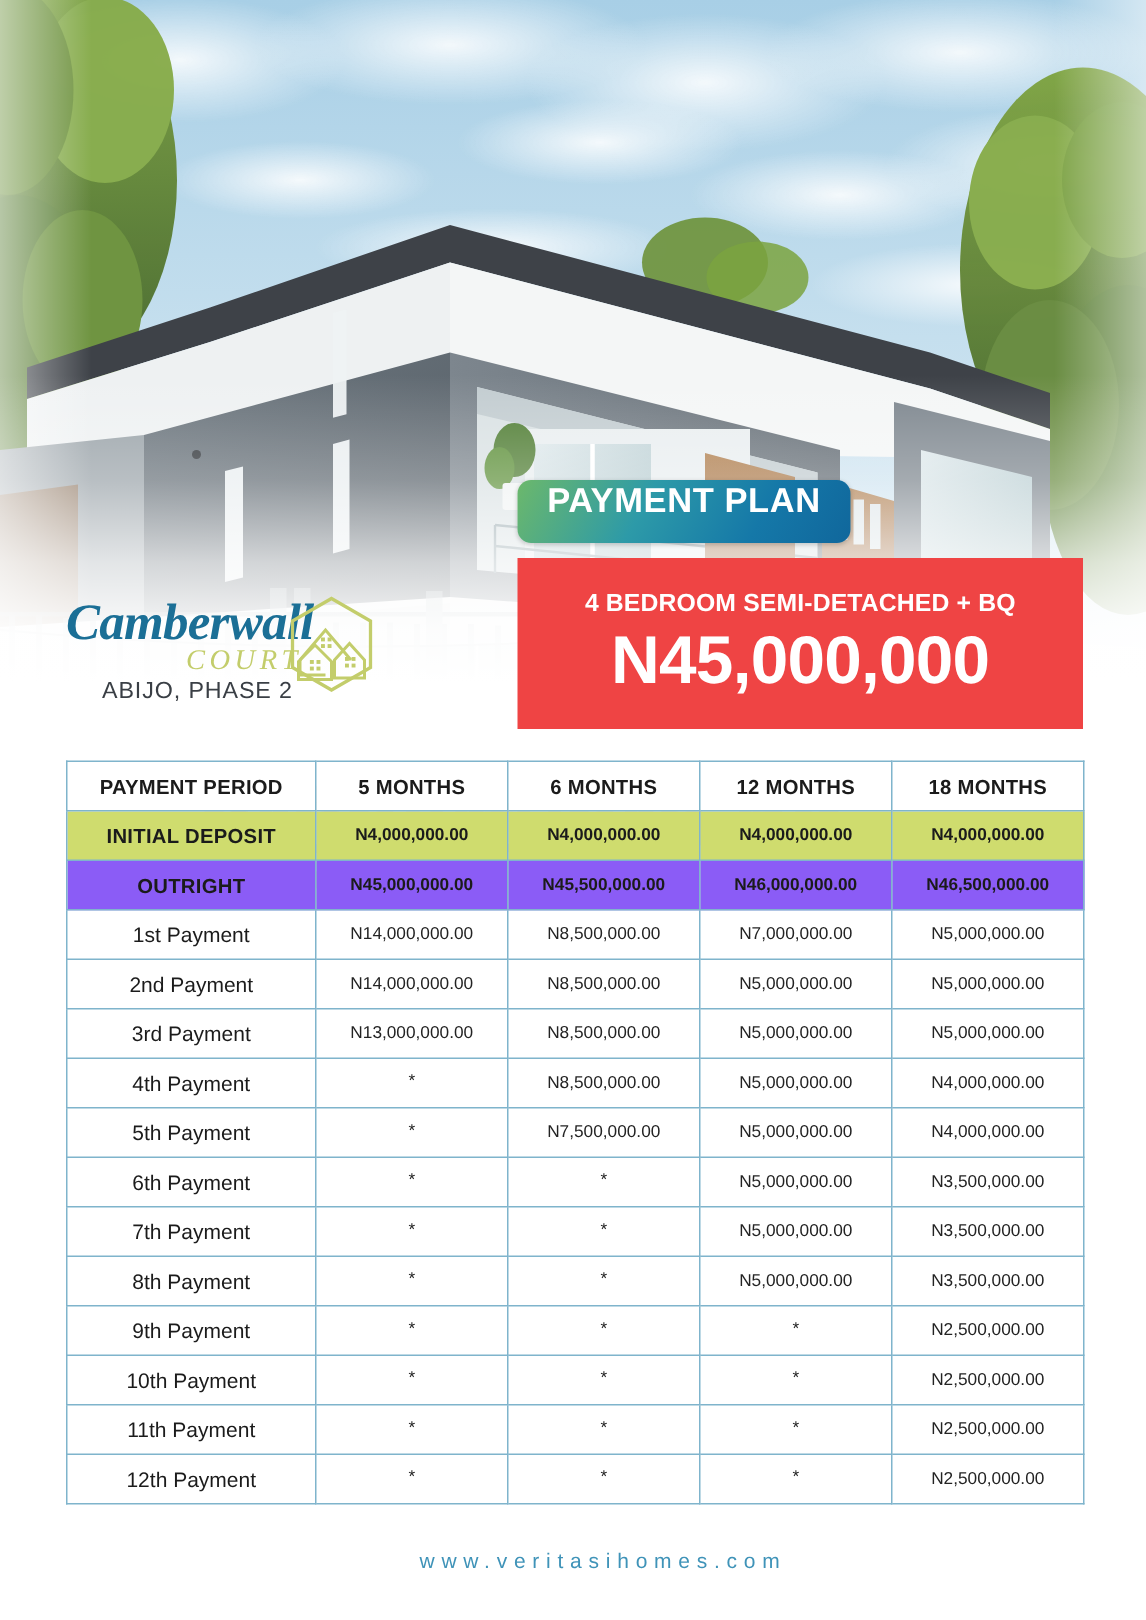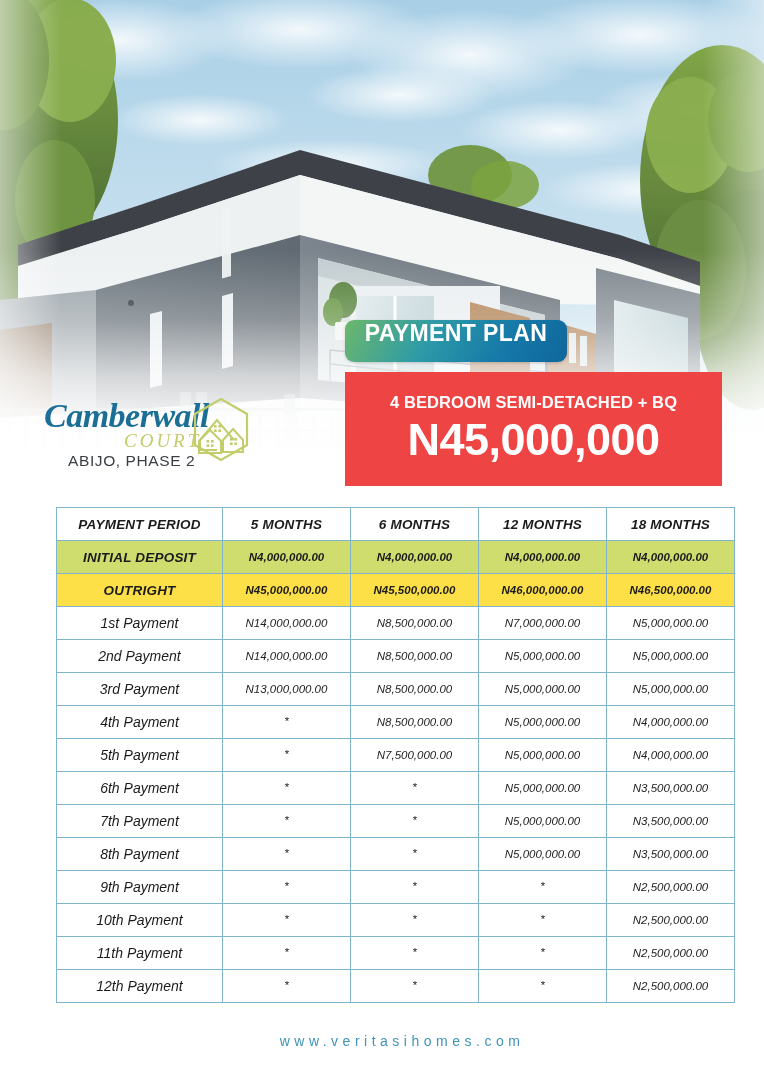--- a/index.html
+++ b/index.html
@@ -108,23 +108,22 @@
     overflow:hidden;
   }
   .wm-circle {
     position:absolute; left:0; top:6px;
     width:80px; height:80px; border-radius:50%;
     border:9px solid #f2a33c; opacity:0.27;
   }
 
   
   .table-wrap {
-    position:absolute; left:56px; top:507px;
+    position:absolute; left:44px; top:507px;
     width:678px;
-    font-style:italic;
   }
   table.plan {
     width:678px; border-collapse:collapse;
     table-layout:fixed;
     position:relative; z-index:2;
   }
   table.plan col.c0 { width:166px; }
   table.plan col.cx { width:128px; }
   table.plan td, table.plan th {
     border:1.5px solid #7fb4cc;
@@ -132,21 +131,21 @@
     text-align:center; vertical-align:middle;
     background:#ffffff;
   }
   tr.r-head th {
     font-size:13.5px; font-weight:700; color:#1b1b1b;
     letter-spacing:0.2px;
   }
   tr.r-head th.lbl { font-size:13.5px; }
   tr.r-deposit td { background:#cfdc6e; font-weight:700; font-size:11.5px; color:#1b1b1b; }
   tr.r-deposit td.lbl { font-size:13.5px; letter-spacing:0.2px; }
-  tr.r-outright td { background:#fde047; font-weight:700; font-size:11.5px; color:#1b1b1b; }
+  tr.r-outright td { background:#8b5cf6; font-weight:700; font-size:11.5px; color:#1b1b1b; }
   tr.r-outright td.lbl { font-size:13.5px; letter-spacing:0.2px; }
   tr.r-pay td { font-size:11.5px; color:#232323; font-weight:400; }
   tr.r-pay td.lbl { font-size:14px; color:#1b1b1b; font-weight:400; }
   td.star { color:#3f93b8; font-size:14px; font-weight:700; line-height:1; }
 
   
   .footer {
     position:absolute; left:0; top:1032px; width:764px;
     text-align:center;
   }

